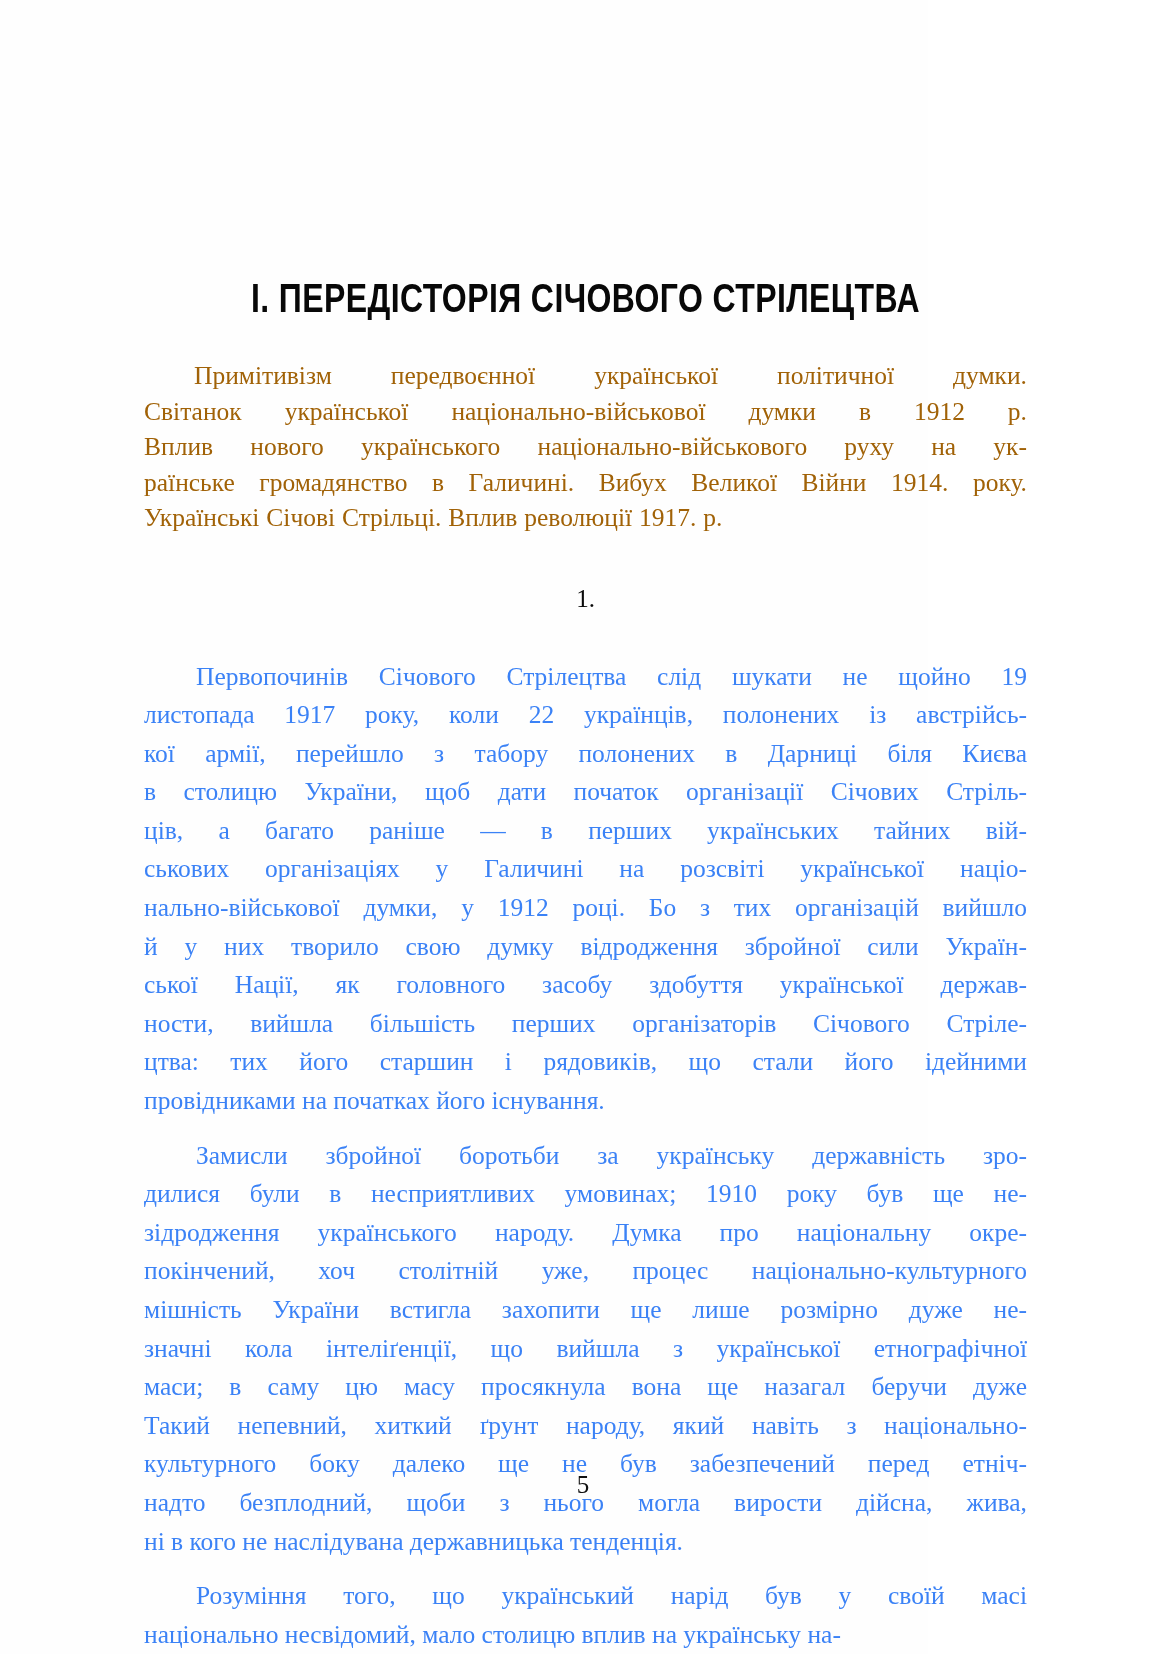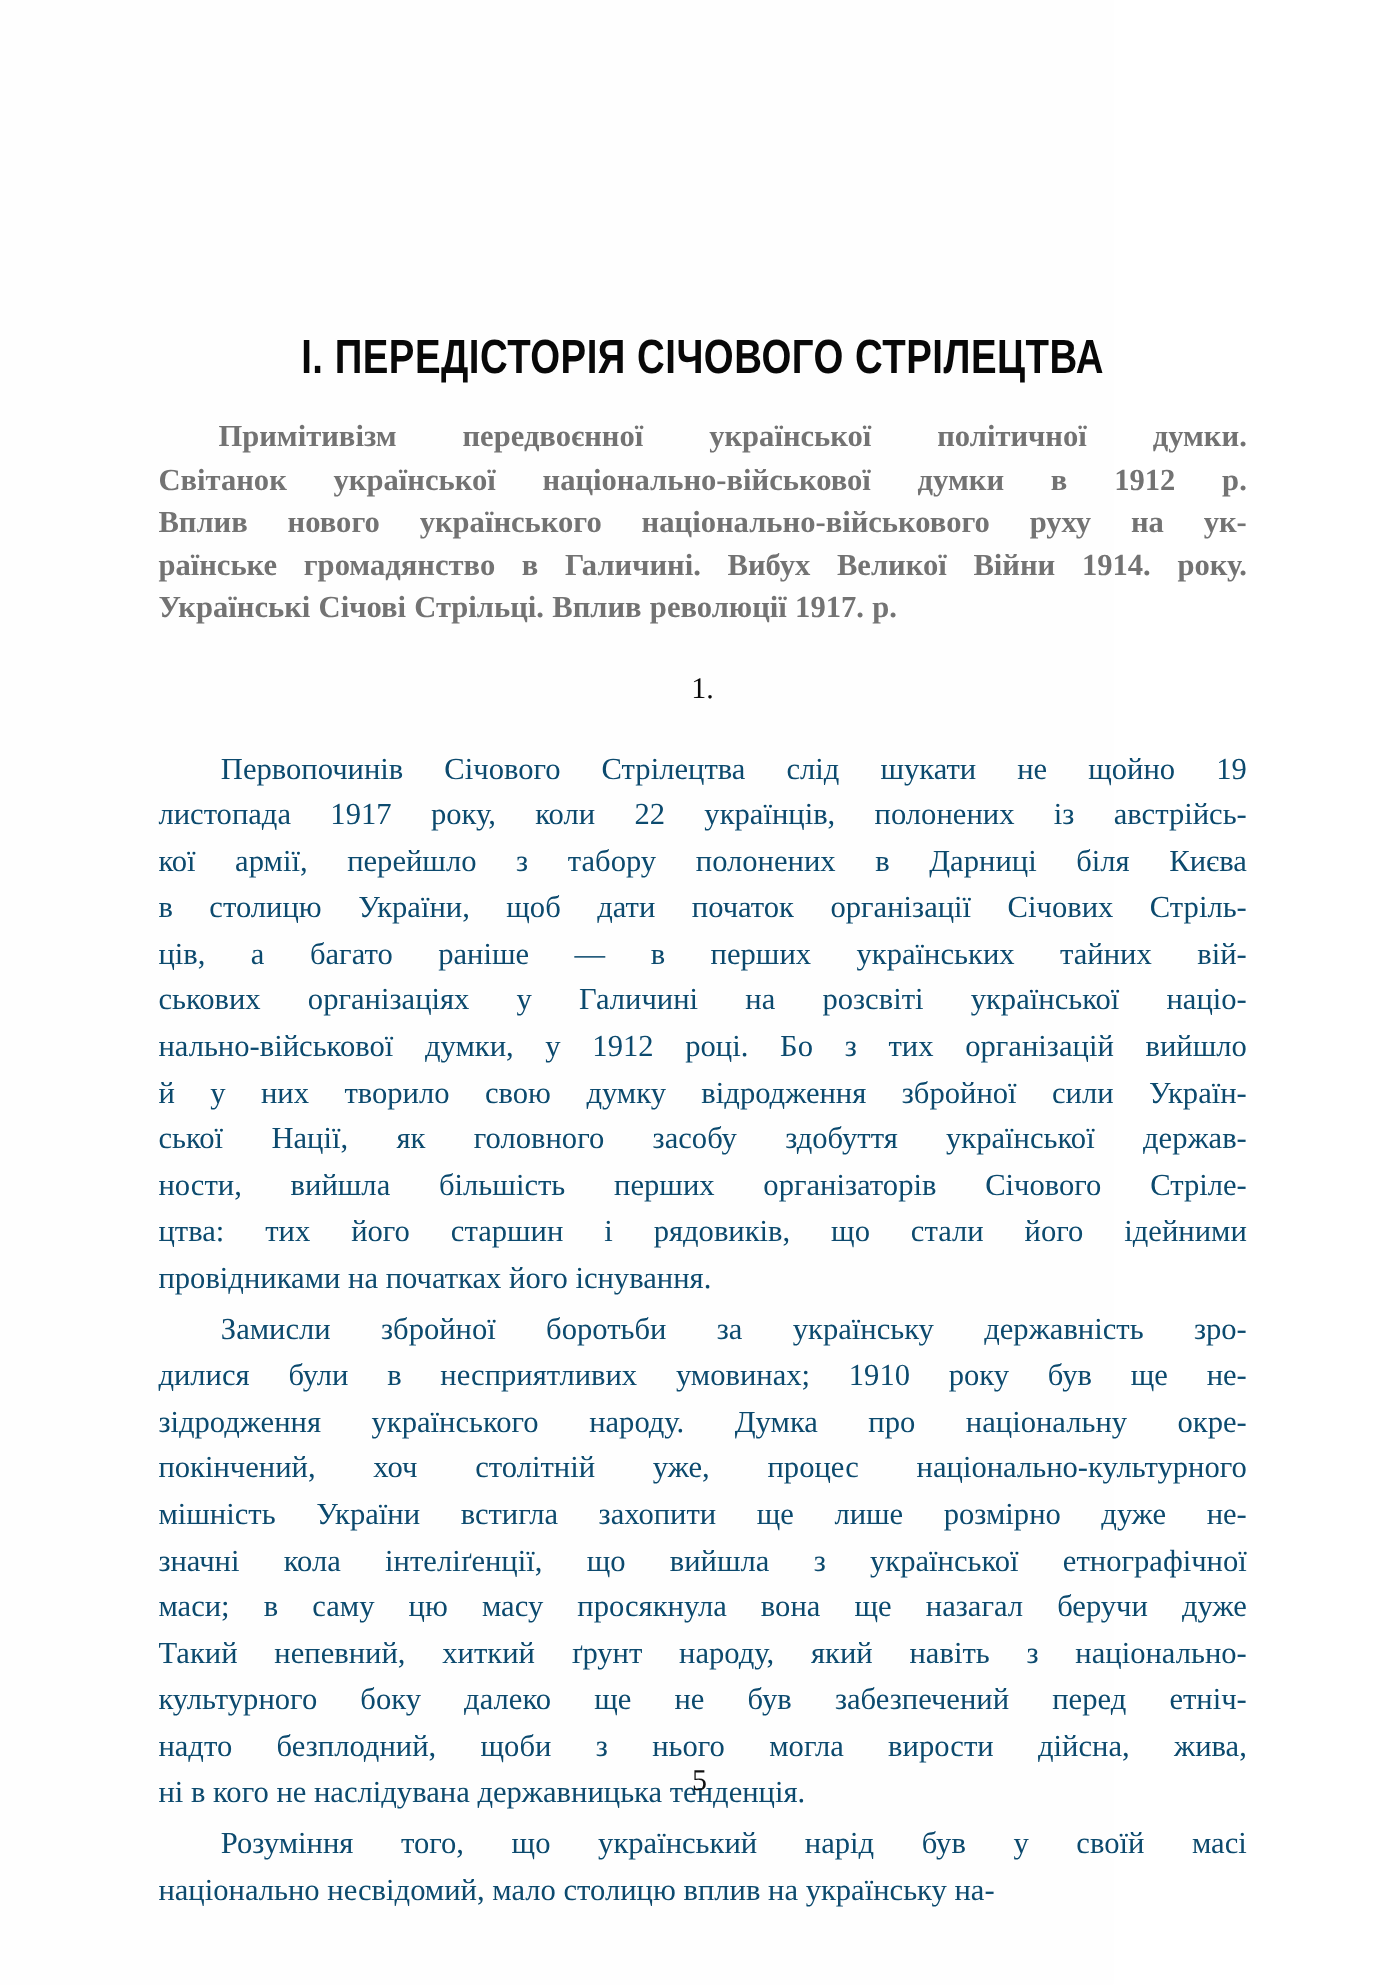--- a/index.html
+++ b/index.html
@@ -44,30 +44,30 @@
     line-height: 1.05;
     letter-spacing: 0.5px;
     transform: scaleX(0.80);
     transform-origin: center center;
     white-space: nowrap;
     color: #080808;
   }
 
   
   .synopsis {
-    margin: 4px;
+    margin: 16px;
     padding-top: 23px;
-    font-weight: 700;
+    font-weight: 400;
     font-size: 25.5px;
     line-height: 35.5px;
     text-align: justify;
     text-align-last: left;
     text-indent: 50px;
     word-spacing: 0.5px;
-    color: #737373;
+    color: #a16207;
   }
   .synopsis .ln {
     display: block;
     text-align: justify;
     text-align-last: justify;
     text-indent: 0;
   }
   .synopsis .ln.first { text-indent: 50px; }
   .synopsis .ln.last  { text-align-last: left; }
 
@@ -78,24 +78,24 @@
     text-align: center;
     font-size: 25px;
     line-height: 30px;
   }
 
   
   .body-text {
     padding-top: 28px;
   }
   .para {
-    margin: 4px;
+    margin: 16px;
     font-size: 25.5px;
     line-height: 38.6px;
-    color: #0c4a6e;
+    color: #3b82f6;
   }
   .para .ln {
     display: block;
     text-align: justify;
     text-align-last: justify;
     white-space: pre-wrap;
   }
   .para .ln.indent { text-indent: 52px; }
   .para .ln.last   { text-align-last: left; }
 

